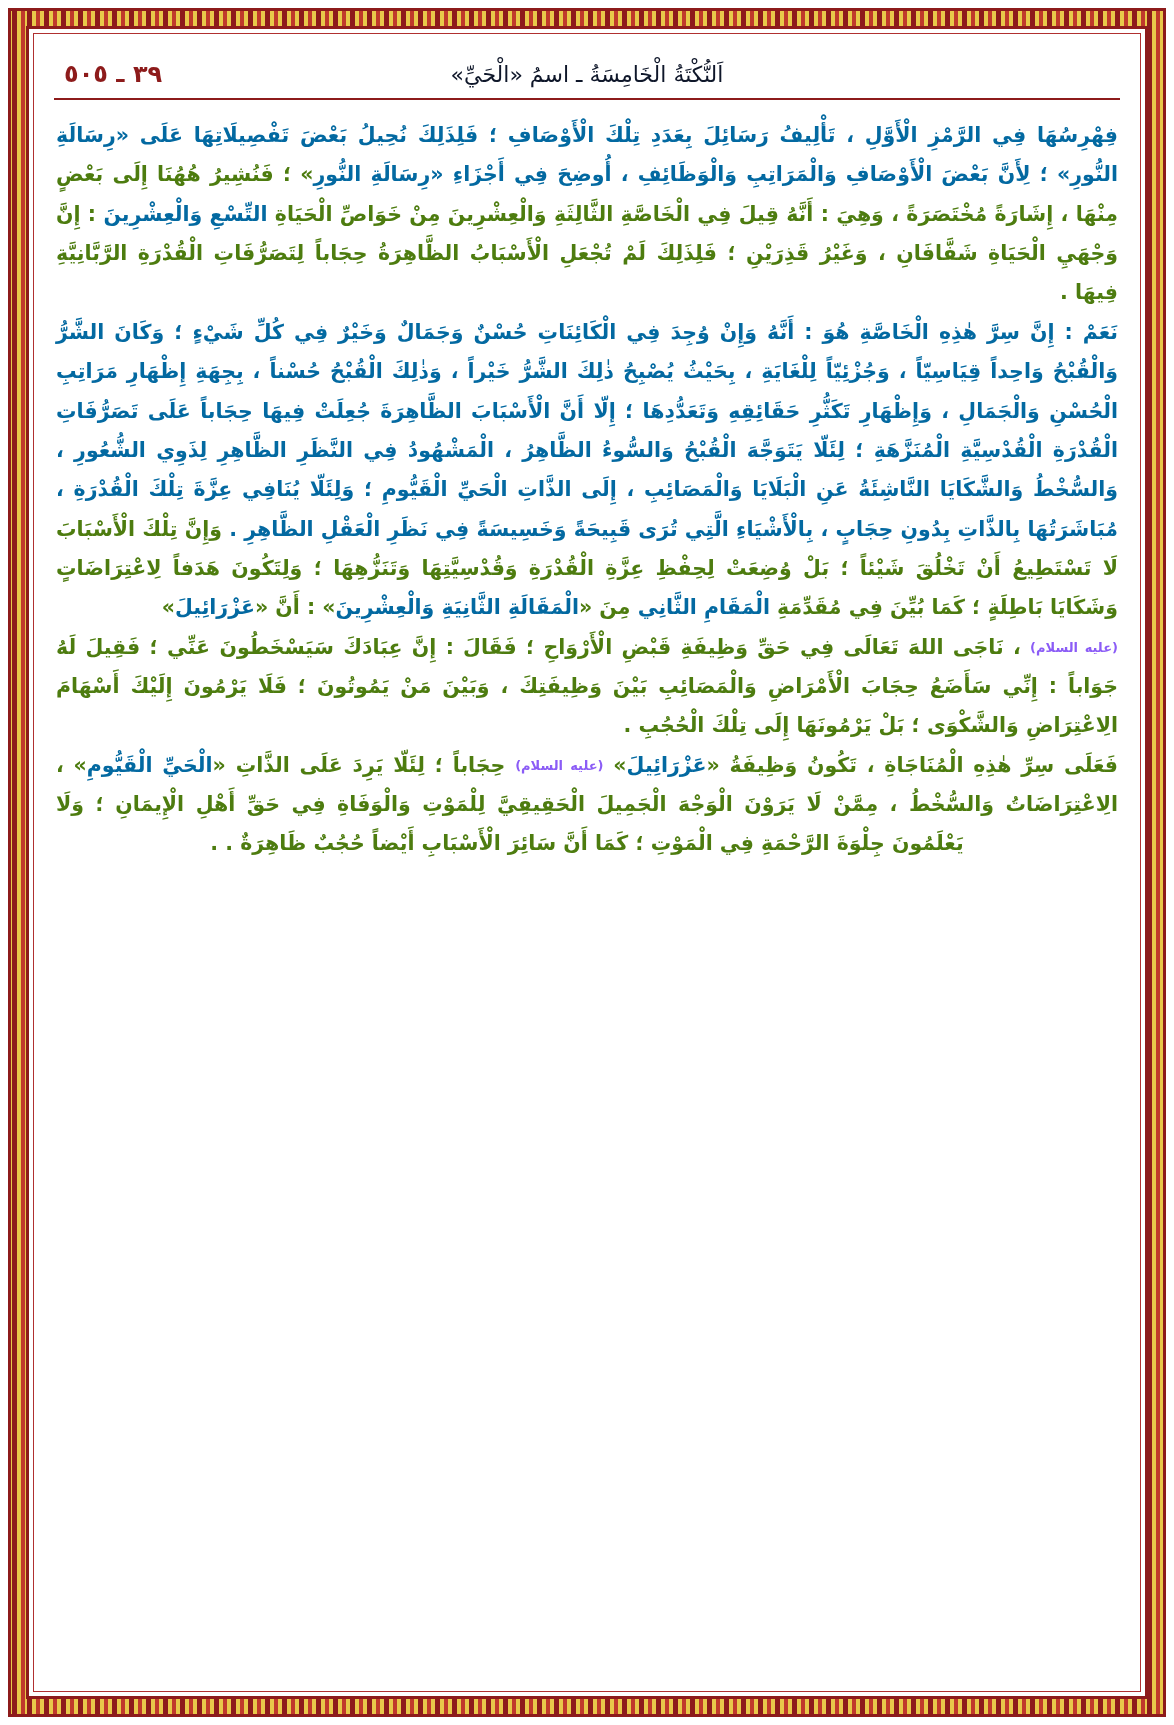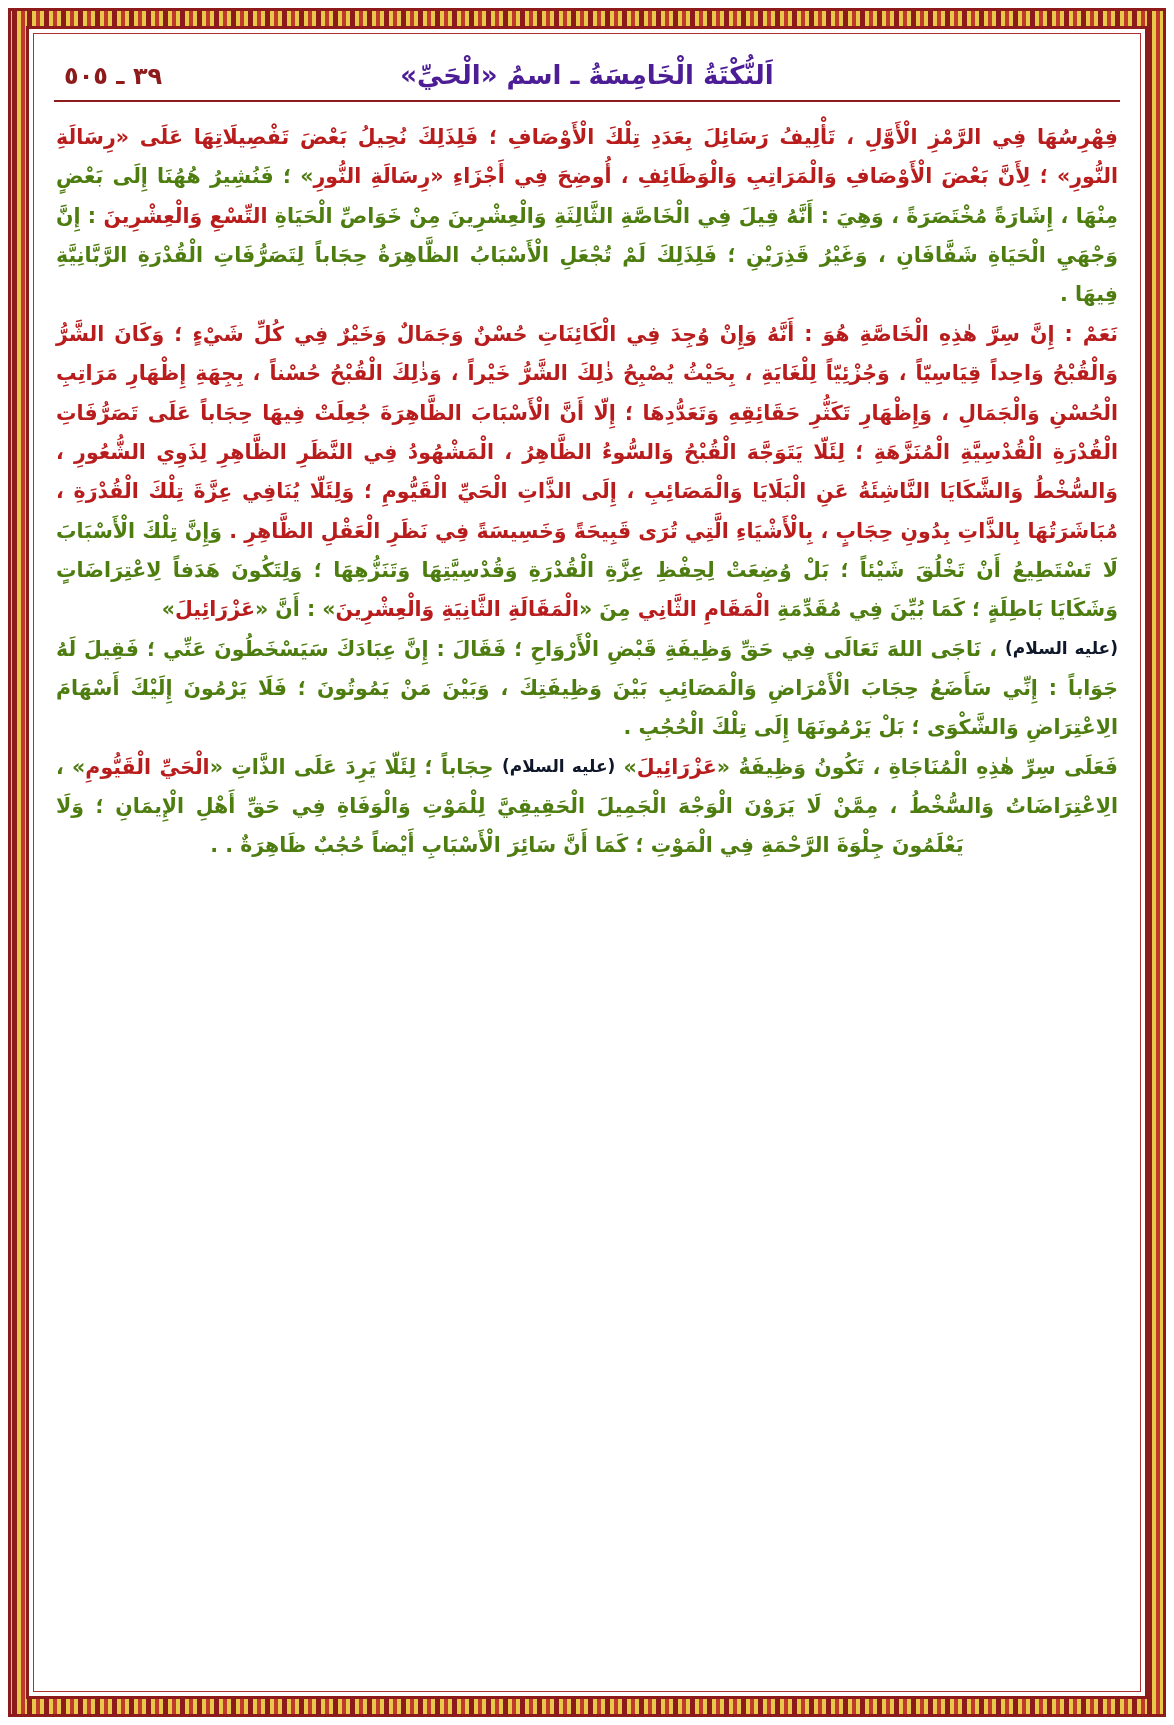--- a/index.html
+++ b/index.html
@@ -95,23 +95,23 @@
   .header {
     display: flex;
     flex-direction: row-reverse;
     align-items: baseline;
     justify-content: space-between;
     padding: 14px 20px 0 20px;
   }
   .header-center {
     flex: 1;
     text-align: center;
-    color: #4c1d95;
-    font-size: 26px;
-    font-weight: bold;
+    color: #0f172a;
+    font-size: 22px;
+    font-weight: normal;
     letter-spacing: 0;
     white-space: nowrap;
   }
   .header-page {
     color: #8d1b1b;
     font-size: 24px;
     font-weight: bold;
     direction: rtl;
     white-space: nowrap;
     min-width: 150px;
@@ -134,26 +134,26 @@
     font-size: 20.5px;
     line-height: 1.92;
     color: #1b1b1b;
     font-weight: bold;
   }
   .body-text p {
     margin: 0;
     text-align: justify;
     text-indent: 0;
   }
-  .red { color: #b91c1c; }
+  .red { color: #0369a1; }
   .dark { color: #4d7c0f; }
   .center-last { text-align-last: center; }
   .honorific {
-    color: #0f172a;
-    font-size: 17px;
+    color: #8b5cf6;
+    font-size: 13px;
     vertical-align: 2px;
     white-space: nowrap;
   }
 </style>
 </head>
 <body>
 
 <div class="page">
   <div class="frame-outer"></div>
   <div class="frame-ornament"></div>

